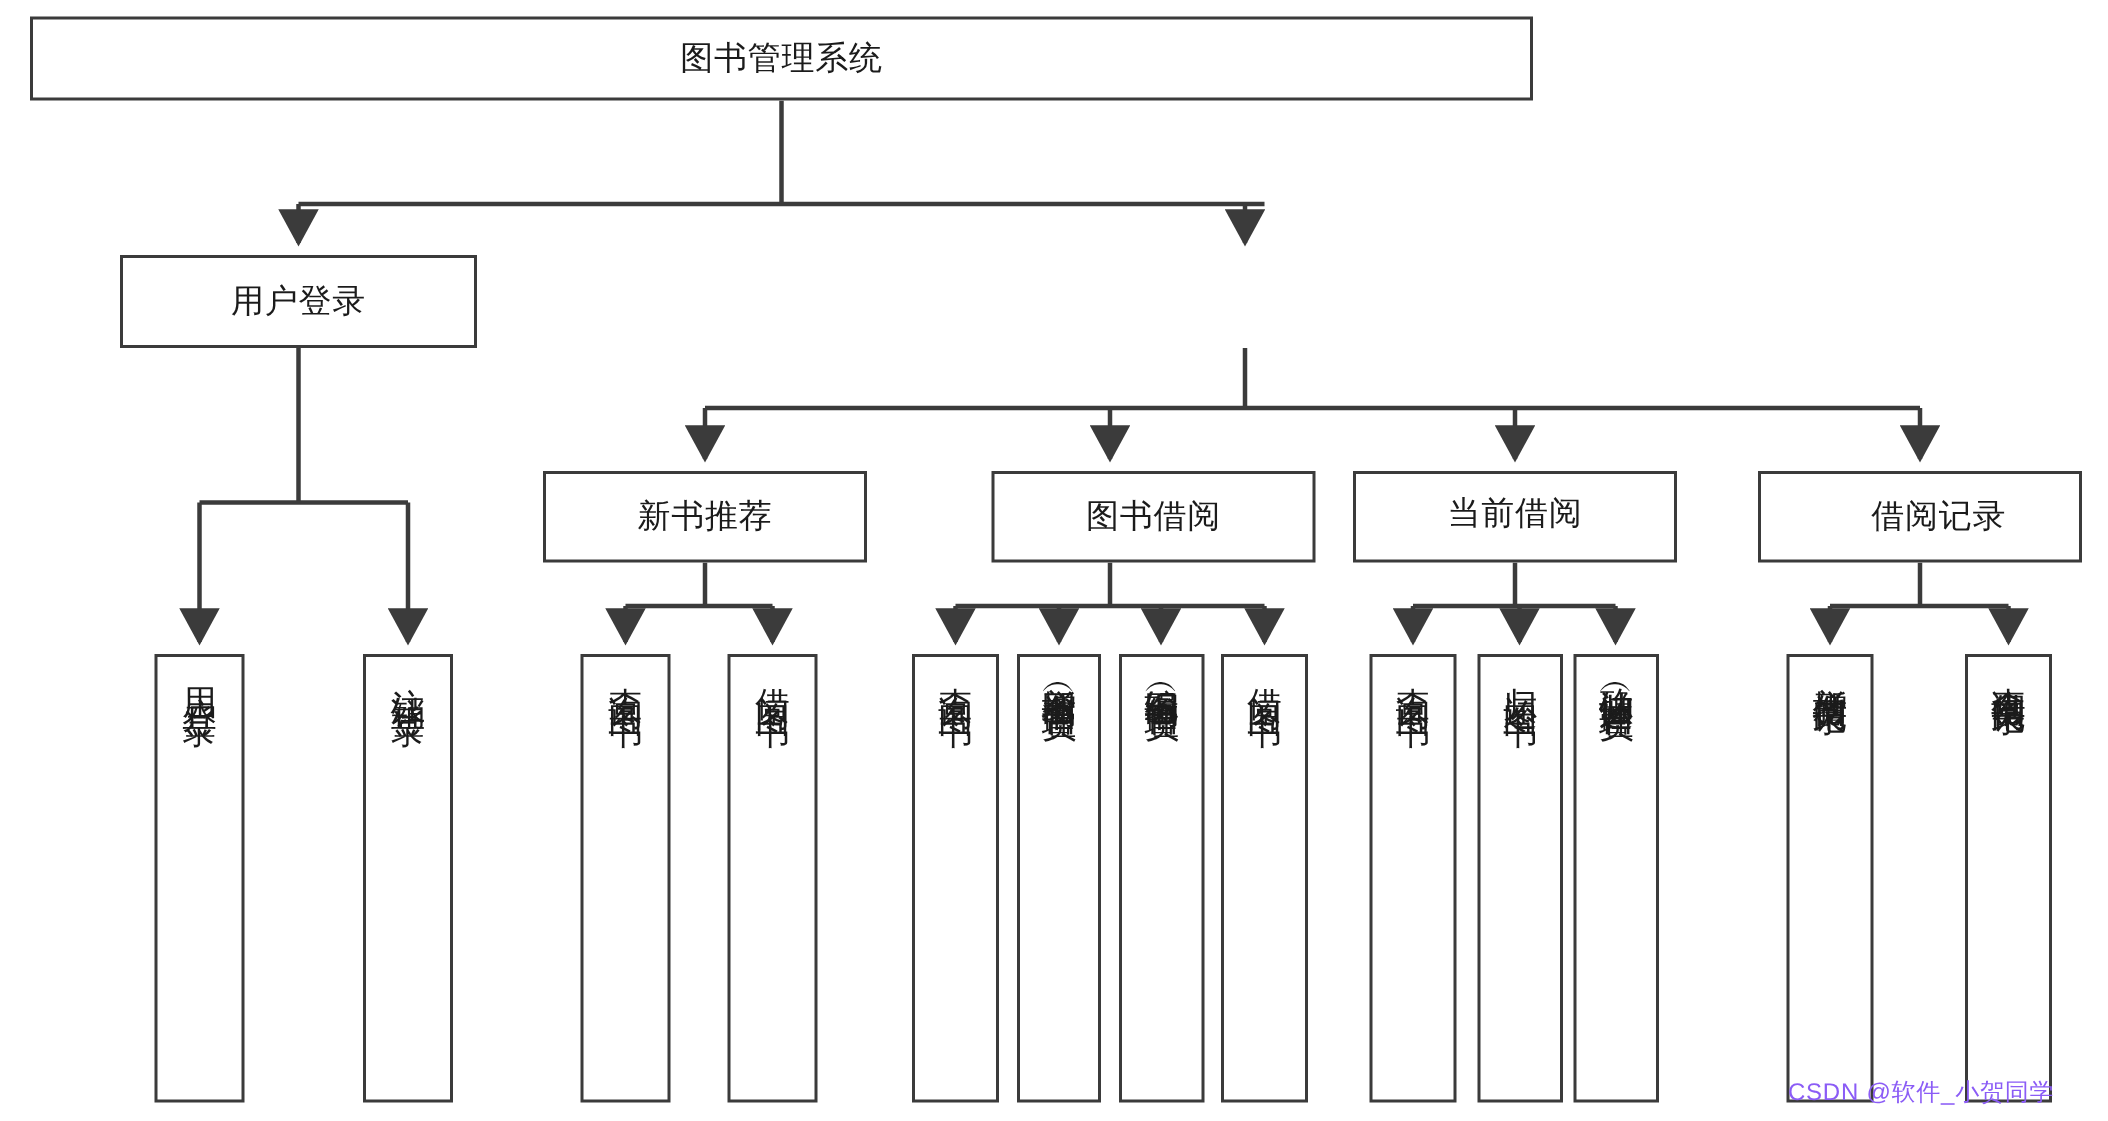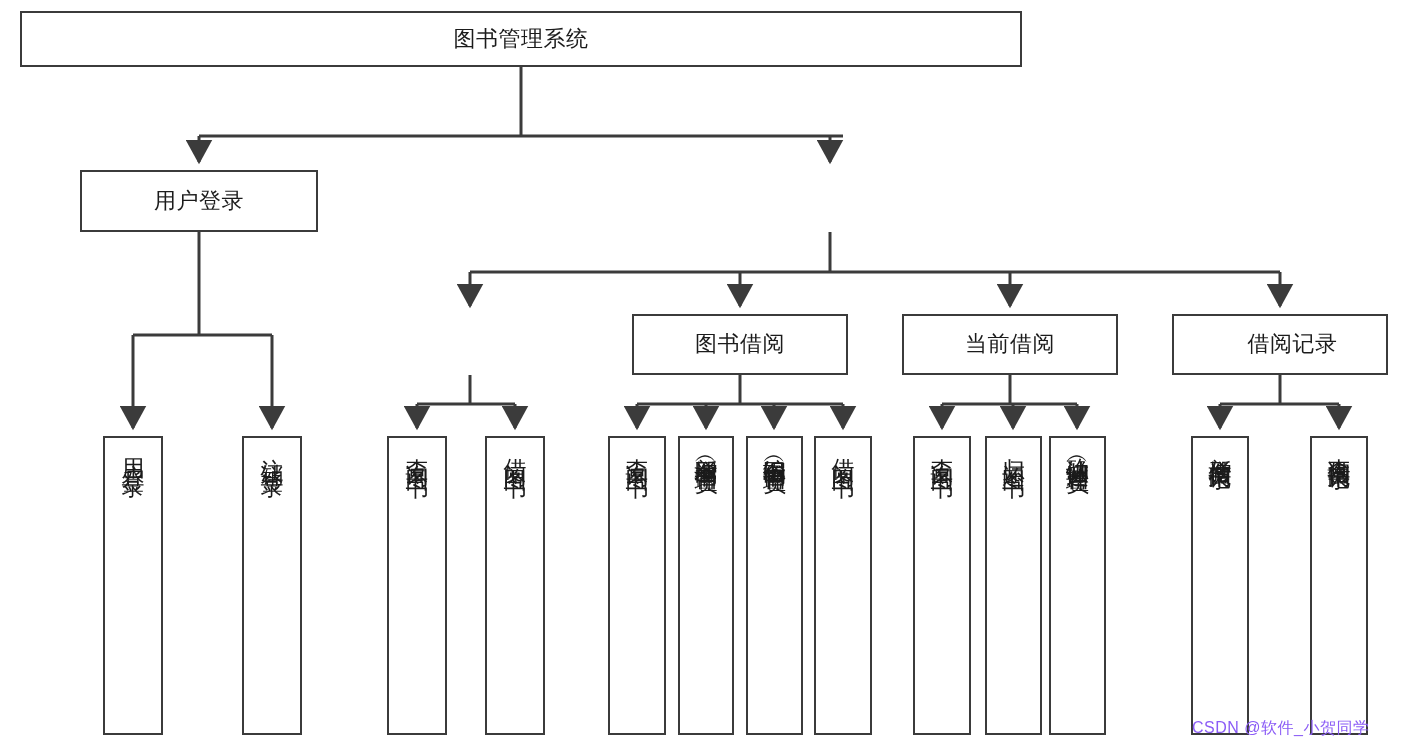--- a/index.html
+++ b/index.html
@@ -132,24 +132,27 @@
   </svg>
 
   <div class="node-box node-h node-root" id="node-root" style="left: 20px; top: 11px; width: 1002px; height: 56px;">
     <span class="node-label">图书管理系统</span>
   </div>
 
   <div class="node-box node-h" id="node-l2-0" style="left: 80px; top: 170px; width: 238px; height: 62px;">
     <span class="node-label">用户登录</span>
   </div>
 
-  <div class="node-box node-h" id="node-l3-1" style="left: 632px; top: 314px; width: 216px; height: 61px; justify-content: center;">
+  <div class="node-box node-h" id="node-l3-0" style="left: 362px; top: 314px; width: 216px; height: 61px;">
+    <span class="node-label">新书推荐</span>
+  </div>
+  <div class="node-box node-h" id="node-l3-1" style="left: 661px; top: 314px; width: 216px; height: 61px; justify-content: center;">
     <span class="node-label">图书借阅</span>
   </div>
-  <div class="node-box node-h" id="node-l3-2" style="left: 902px; top: 314px; width: 216px; height: 61px;">
+  <div class="node-box node-h" id="node-l3-2" style="left: 902px; top: 314px; width: 216px; height: 61px; font-family: Liberation Mono, monospace;">
     <span class="node-label">当前借阅</span>
   </div>
   <div class="node-box node-h" id="node-l3-3" style="left: 1172px; top: 314px; width: 216px; height: 61px; padding-left: 25px;">
     <span class="node-label">借阅记录</span>
   </div>
 
   <div class="node-box node-v" id="node-leaf-0" style="left: 103px; top: 436px; width: 60px; height: 299px;">
     <span class="node-label">用户登录</span>
   </div>
   <div class="node-box node-v" id="node-leaf-1" style="left: 242px; top: 436px; width: 60px; height: 299px;">

